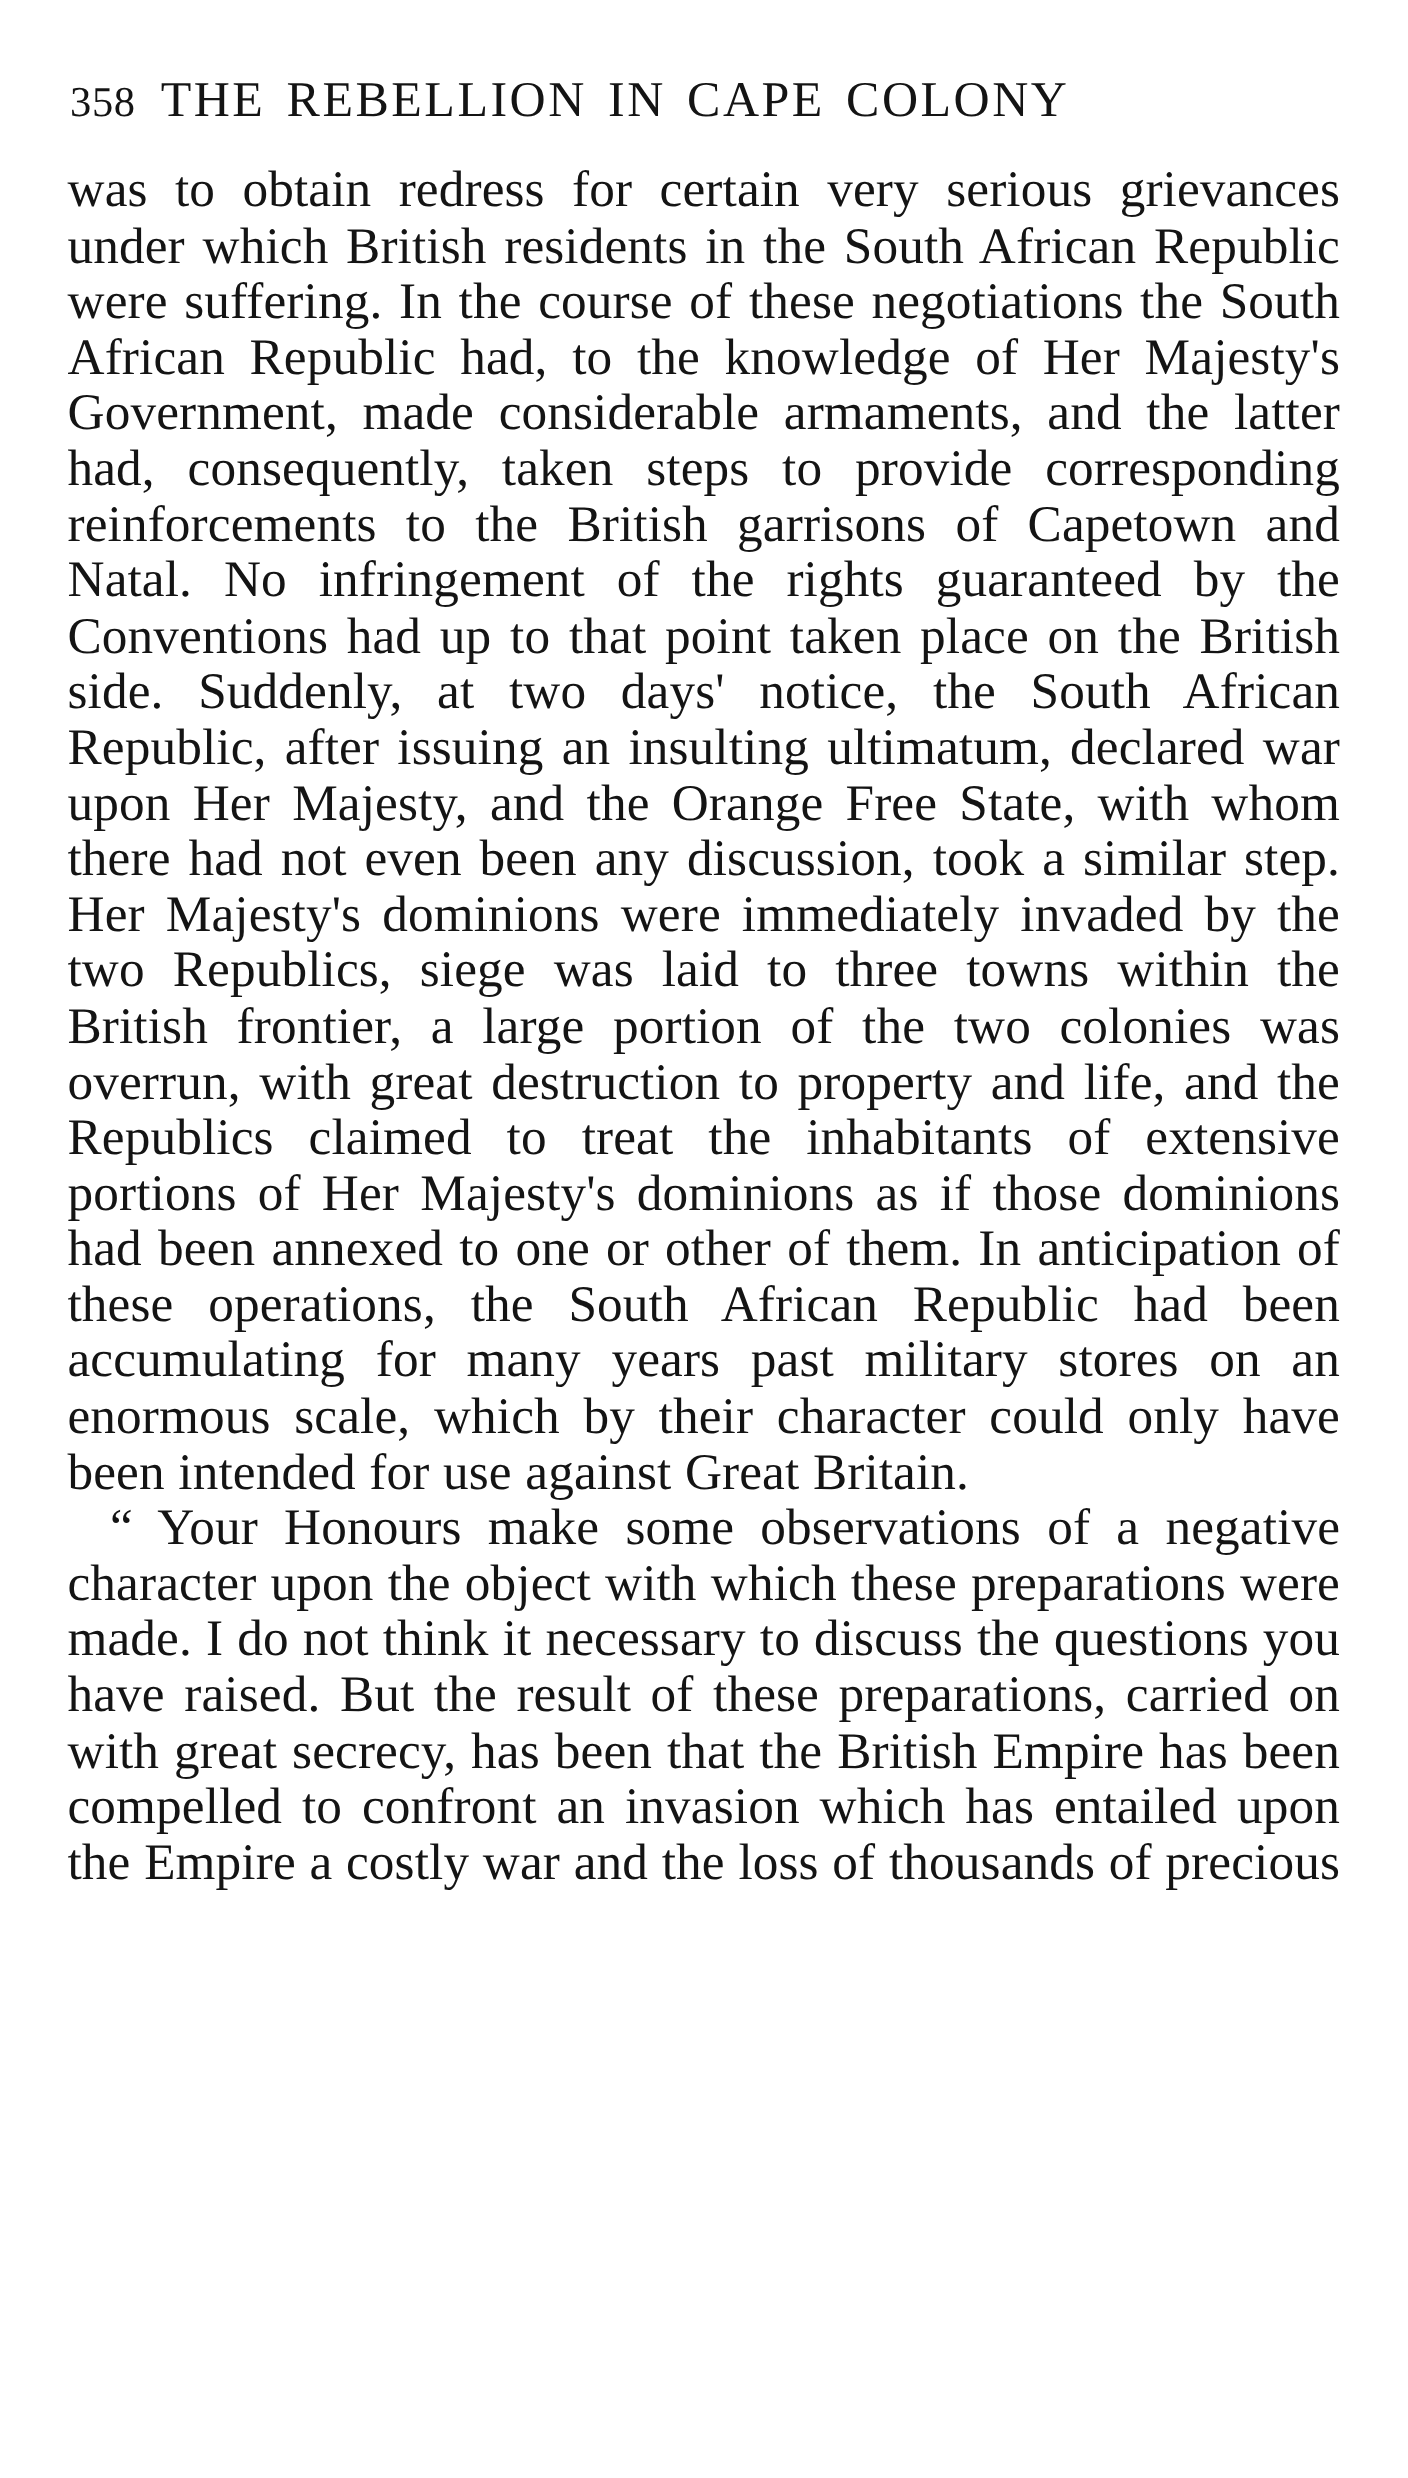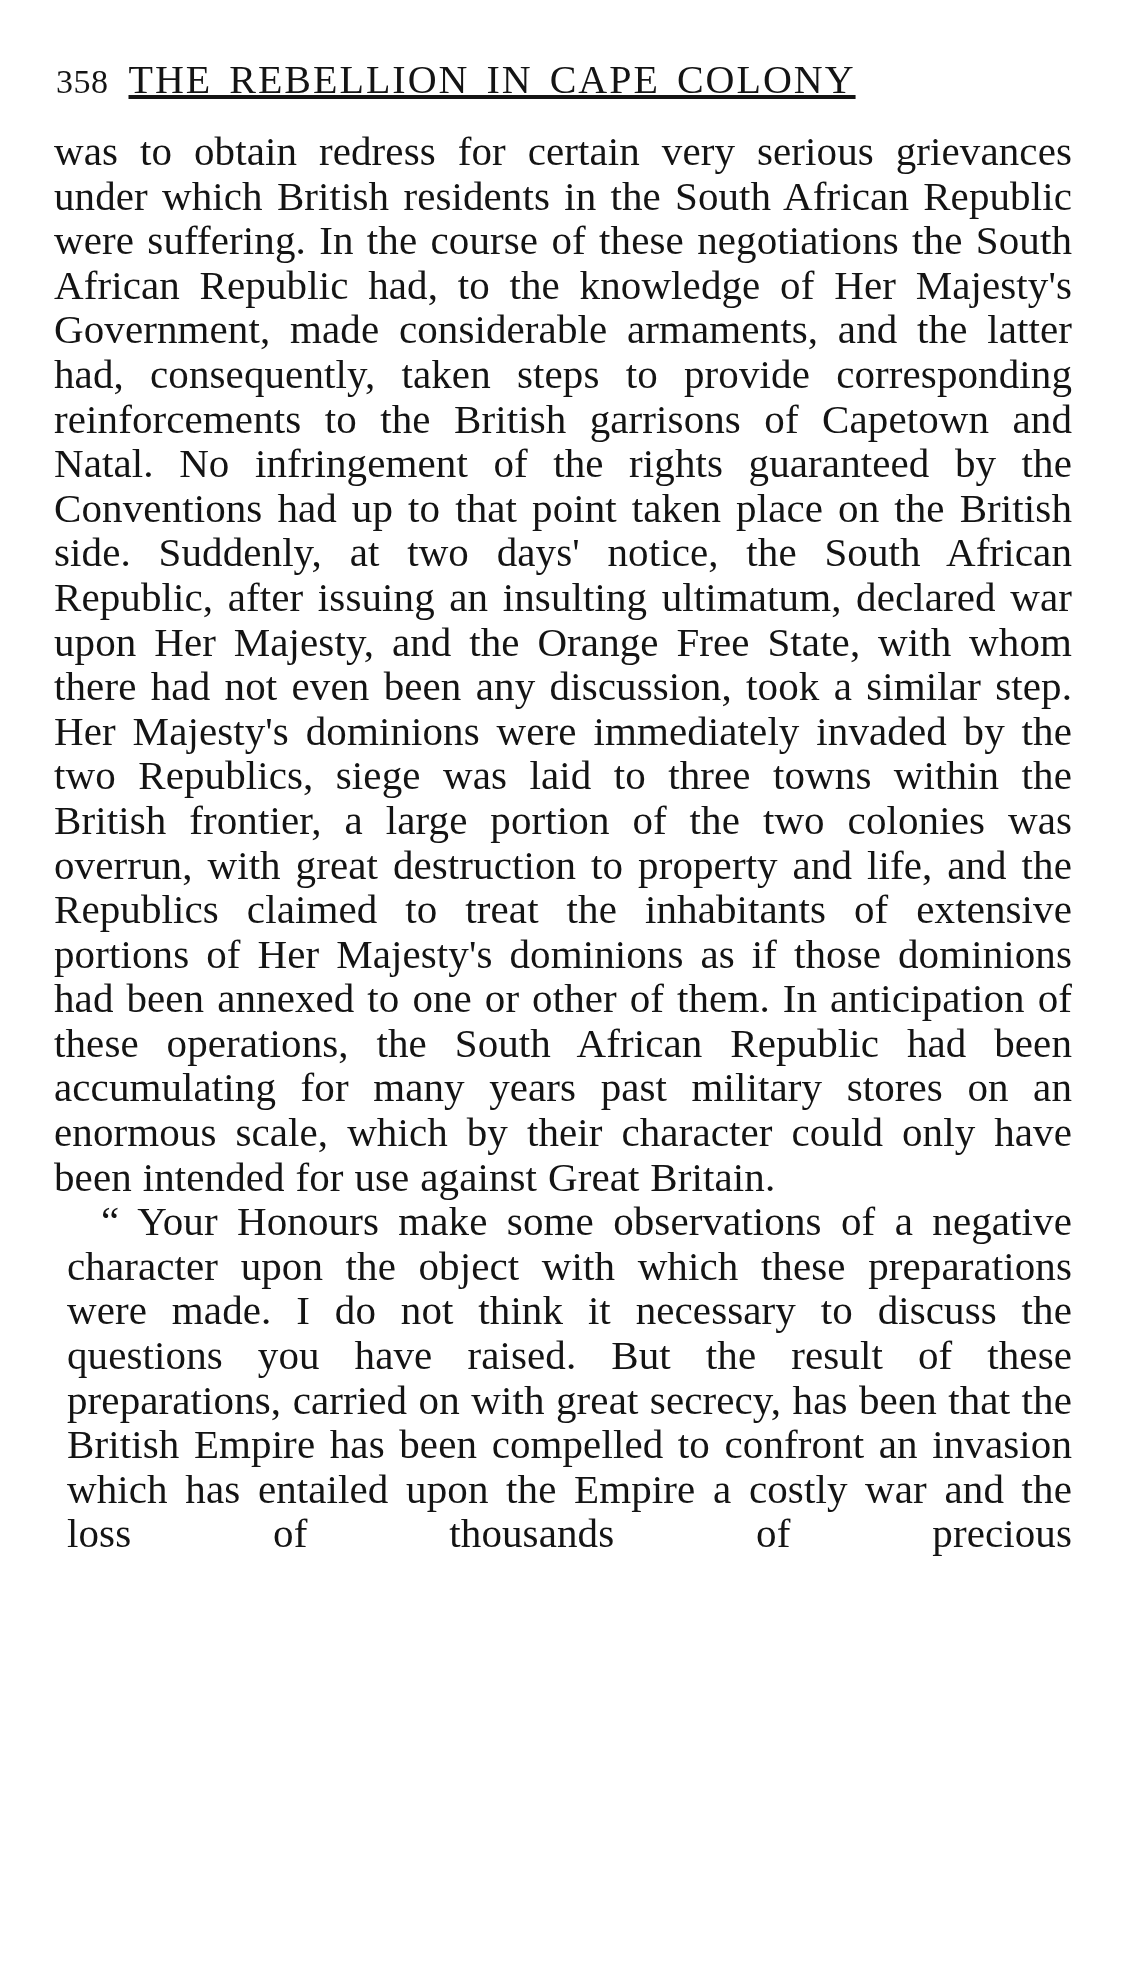--- a/index.html
+++ b/index.html
@@ -32,38 +32,36 @@
   .folio {
     font-size: 34px;
     letter-spacing: 0.5px;
     margin-right: 20px;
     font-variant: small-caps;
   }
   .head-title {
     font-size: 40px;
     letter-spacing: 2.0px;
     word-spacing: 5px;
-    text-decoration: underline;
   }
   .body-text {
     margin: 0;
     padding: 0 2px 0 2px;
     font-size: 41px;
     line-height: 44.6px;
     text-align: justify;
     text-justify: inter-word;
     letter-spacing: 0.1px;
     word-spacing: 0.5px;
   }
   .body-text p {
     margin: 0;
   }
   .body-text p.indent {
     text-indent: 34px;
-    margin-left: 13px;
   }
   .body-text p:last-child::after {
     
     content: "";
     display: inline-block;
     width: 100%;
   }
 </style>
 </head>
 <body>

